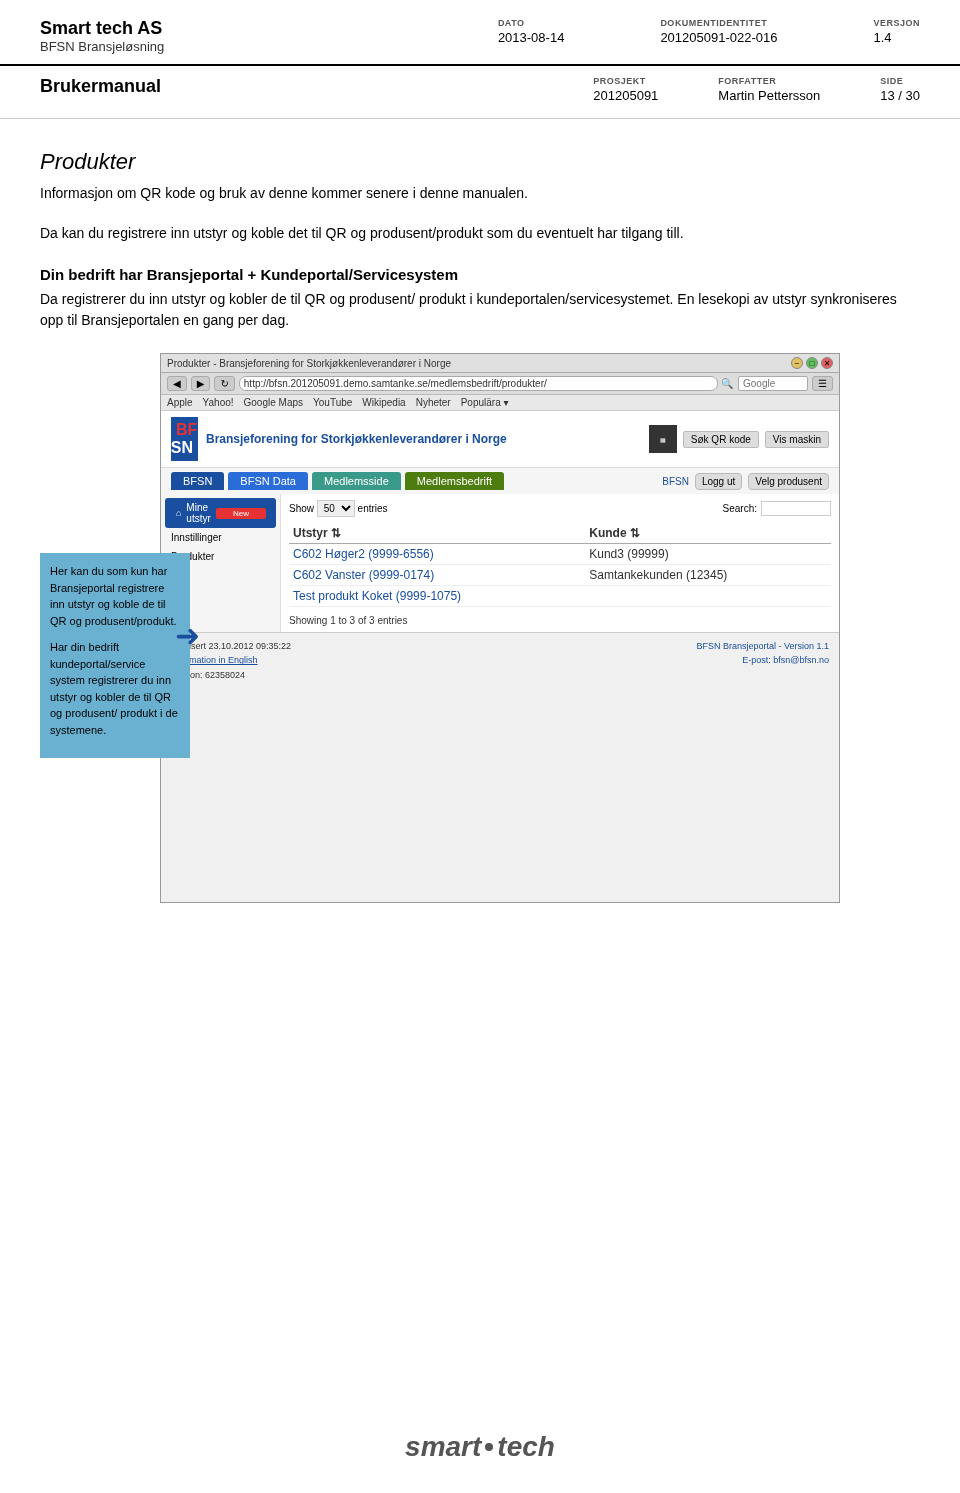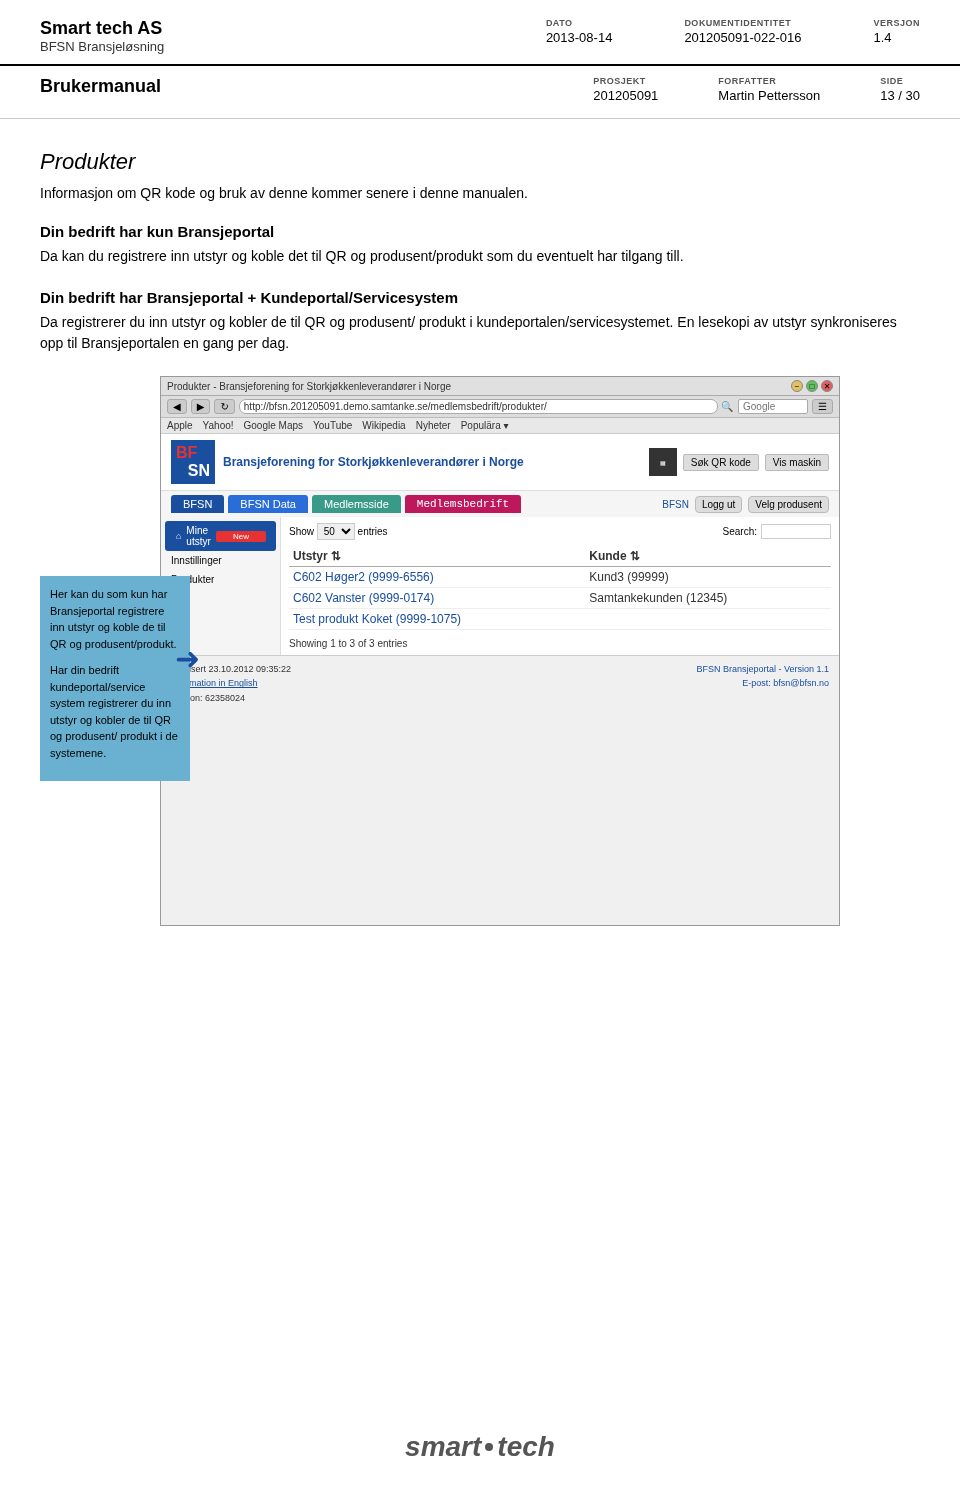--- a/index.html
+++ b/index.html
@@ -22,21 +22,21 @@
     .doc-header-left .company-name {
       font-size: 18px;
       font-weight: bold;
     }
     .doc-header-left .company-sub {
       font-size: 13px;
       color: #333;
     }
     .doc-header-meta {
       display: flex;
-      gap: 72px;
+      gap: 96px;
       align-items: flex-start;
     }
     .meta-group label {
       font-size: 9px;
       font-weight: bold;
       text-transform: uppercase;
       letter-spacing: 0.5px;
       display: block;
       color: #555;
     }
@@ -189,21 +189,21 @@
       justify-content: space-between;
       align-items: center;
       border-bottom: 1px solid #ddd;
     }
     .bfsn-logo {
       display: flex;
       align-items: center;
       gap: 8px;
     }
     .bfsn-logo-box {
-      width: 44px;
+      width: 27px;
       height: 44px;
       background: #1a4fa0;
       position: relative;
       display: flex;
       align-items: center;
       justify-content: center;
     }
     .bfsn-logo-box .bf {
       color: #e63232;
       font-weight: bold;
@@ -263,21 +263,21 @@
     .nav-tab {
       padding: 3px 12px;
       font-size: 11px;
       border-radius: 3px 3px 0 0;
       cursor: pointer;
       color: #fff;
     }
     .nav-tab.blue { background: #1a4fa0; }
     .nav-tab.blue2 { background: #2a6dd9; }
     .nav-tab.teal { background: #3a9a8a; }
-    .nav-tab.teal2 { background: #be185d; font-family: Liberation Mono, monospace; }
+    .nav-tab.teal2 { background: #4d7c0f; }
     .site-nav-right {
       display: flex;
       gap: 6px;
       align-items: center;
       font-size: 10px;
     }
     .nav-link { color: #1a4fa0; font-size: 10px; }
     .nav-btn-small {
       background: #ddd;
       border: 1px solid #bbb;
@@ -461,21 +461,20 @@
       <label>SIDE</label>
       <span>13 / 30</span>
     </div>
   </div>
 </div>
 
 <div class="doc-content">
   <h1 class="section-title">Produkter</h1>
   <p class="intro-text">Informasjon om QR kode og bruk av denne kommer senere i denne manualen.</p>
 
-  <p class="block-heading">Din bedrift har kun Bransjeportal</p>
   <p class="block-text">Da kan du registrere inn utstyr og koble det til QR og produsent/produkt som du eventuelt har tilgang till.</p>
 
   <p class="block-heading">Din bedrift har Bransjeportal + Kundeportal/Servicesystem</p>
   <p class="block-text">Da registrerer du inn utstyr og kobler de til QR og produsent/ produkt i kundeportalen/servicesystemet. En lesekopi av utstyr synkroniseres opp til Bransjeportalen en gang per dag.</p>
 
   <div class="screenshot-wrapper" style="position:relative; min-height: 550px;">
 
     <div class="callout-box">
       <p>Her kan du som kun har Bransjeportal registrere inn utstyr og koble de til QR og produsent/produkt.</p>
       <p>Har din bedrift kundeportal/service system registrerer du inn utstyr  og kobler de til QR og produsent/ produkt i de systemene.</p>

